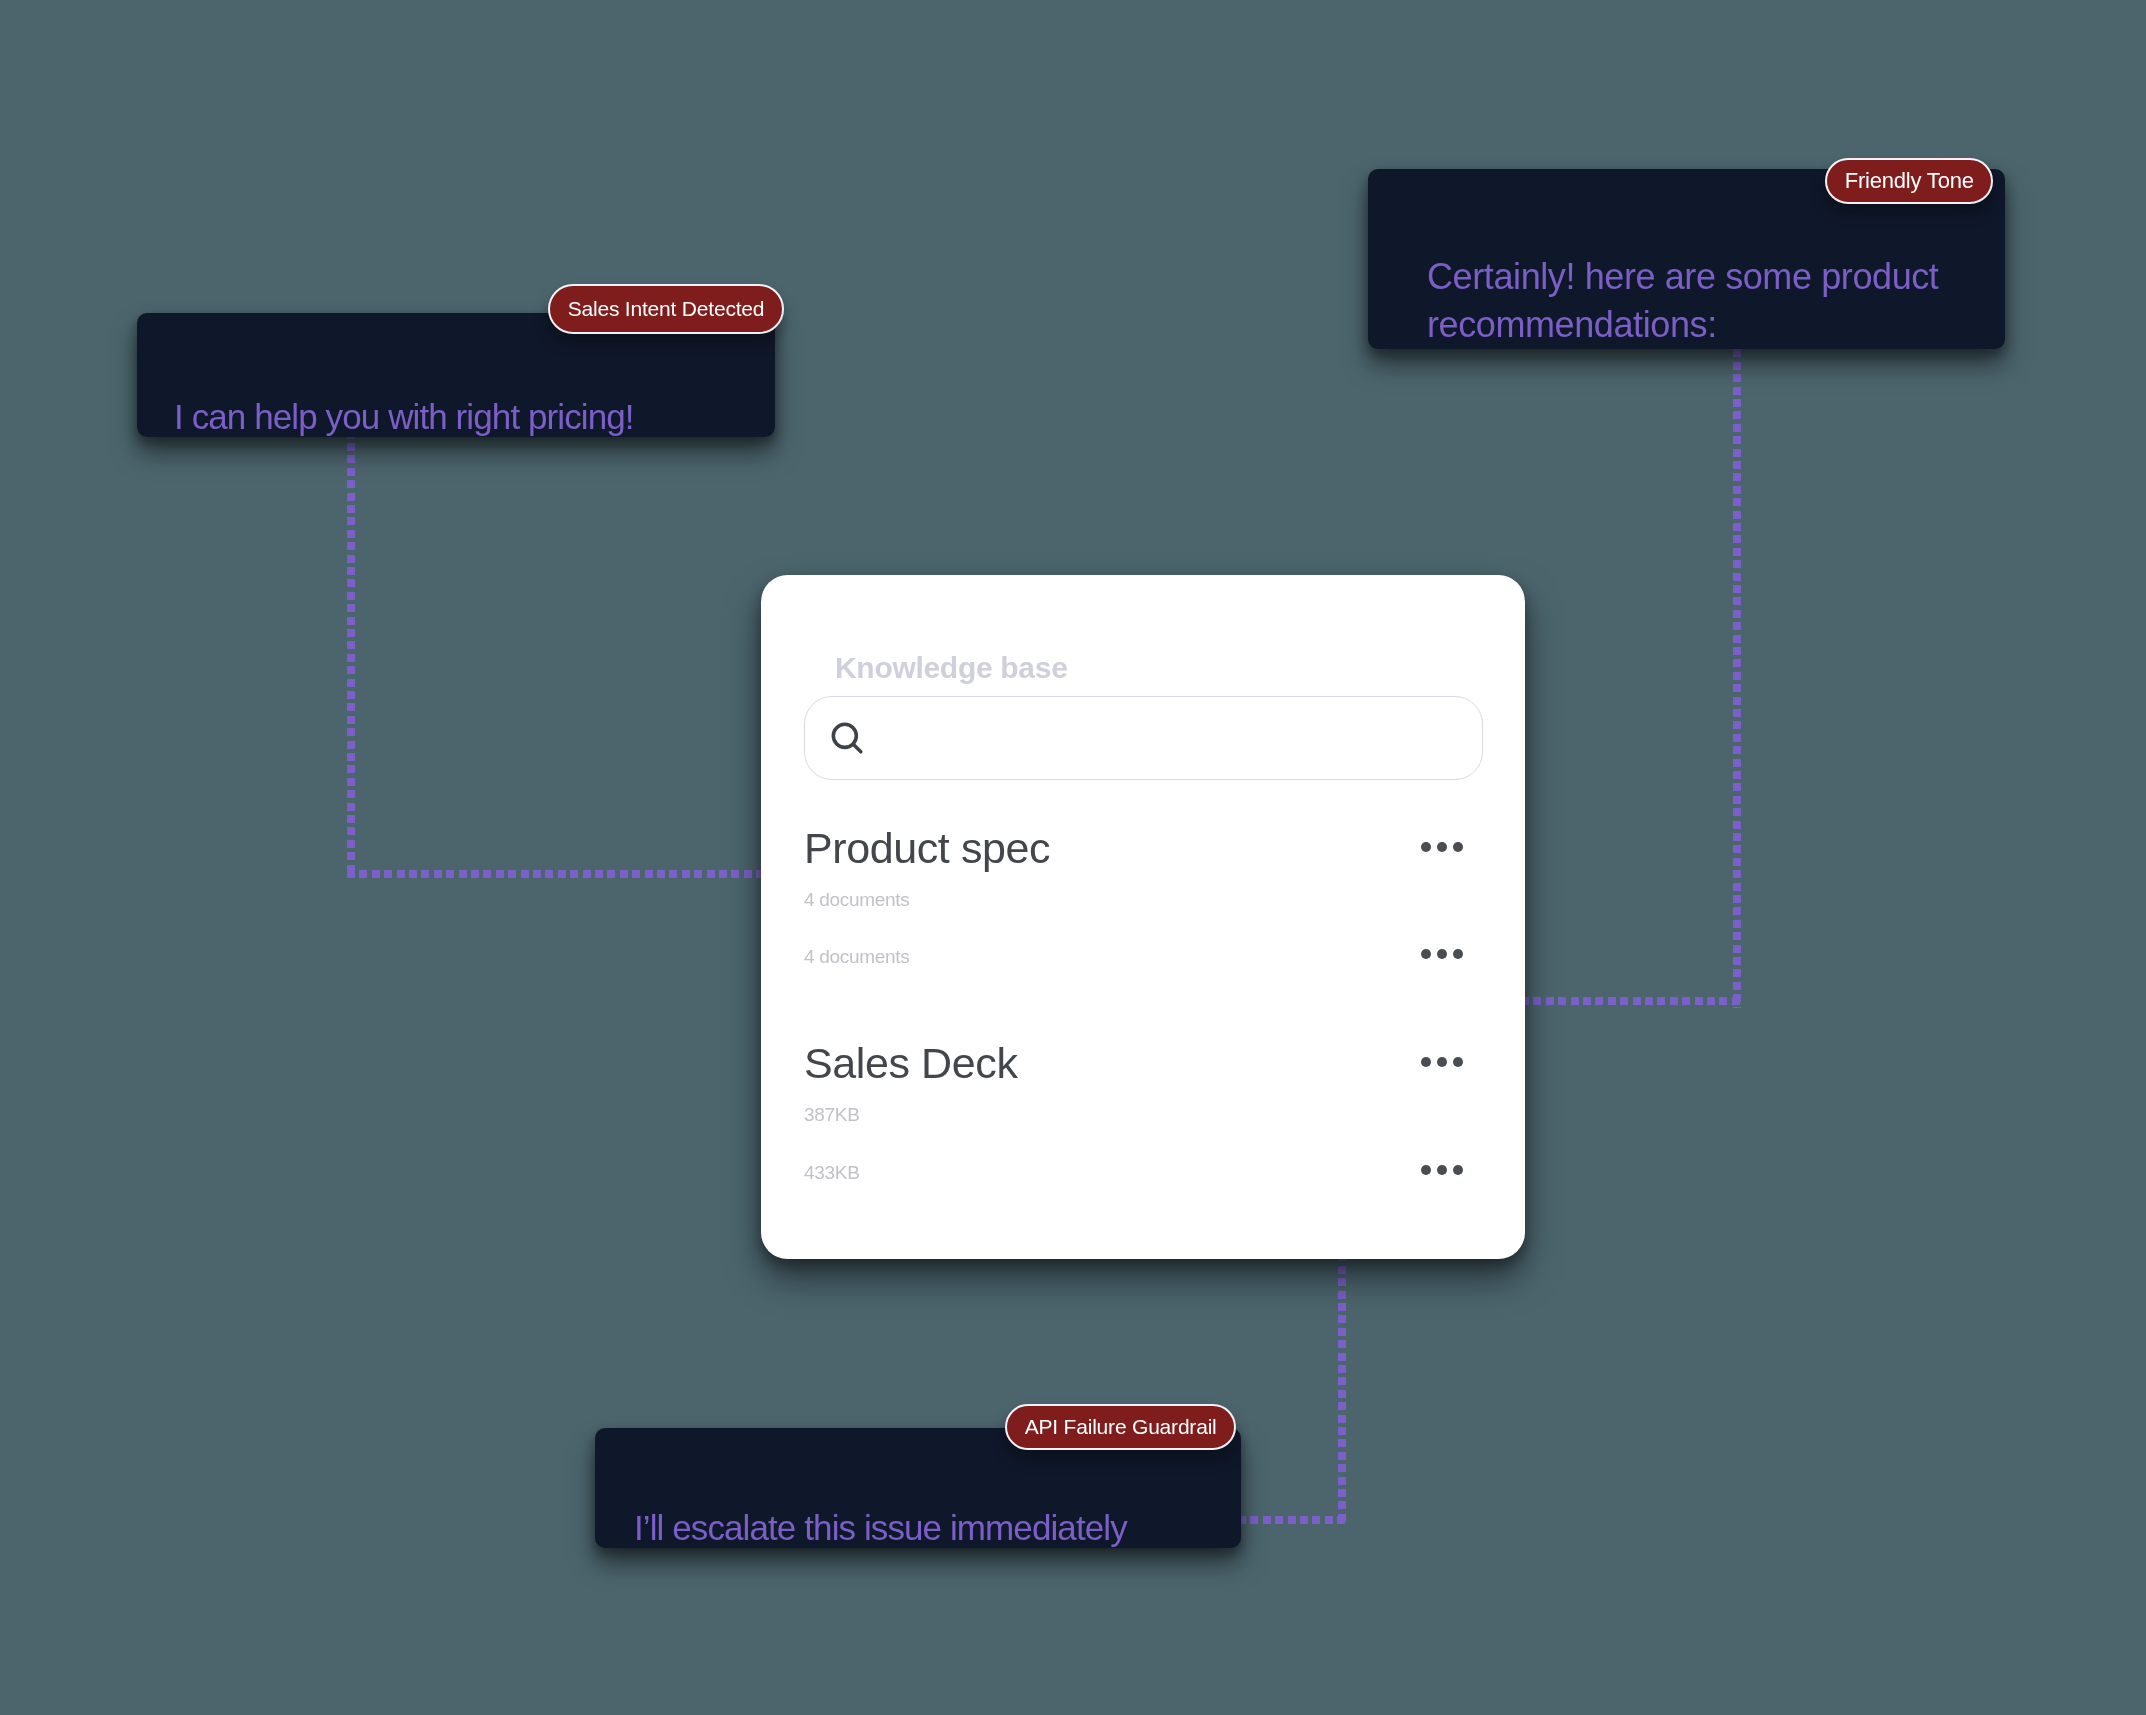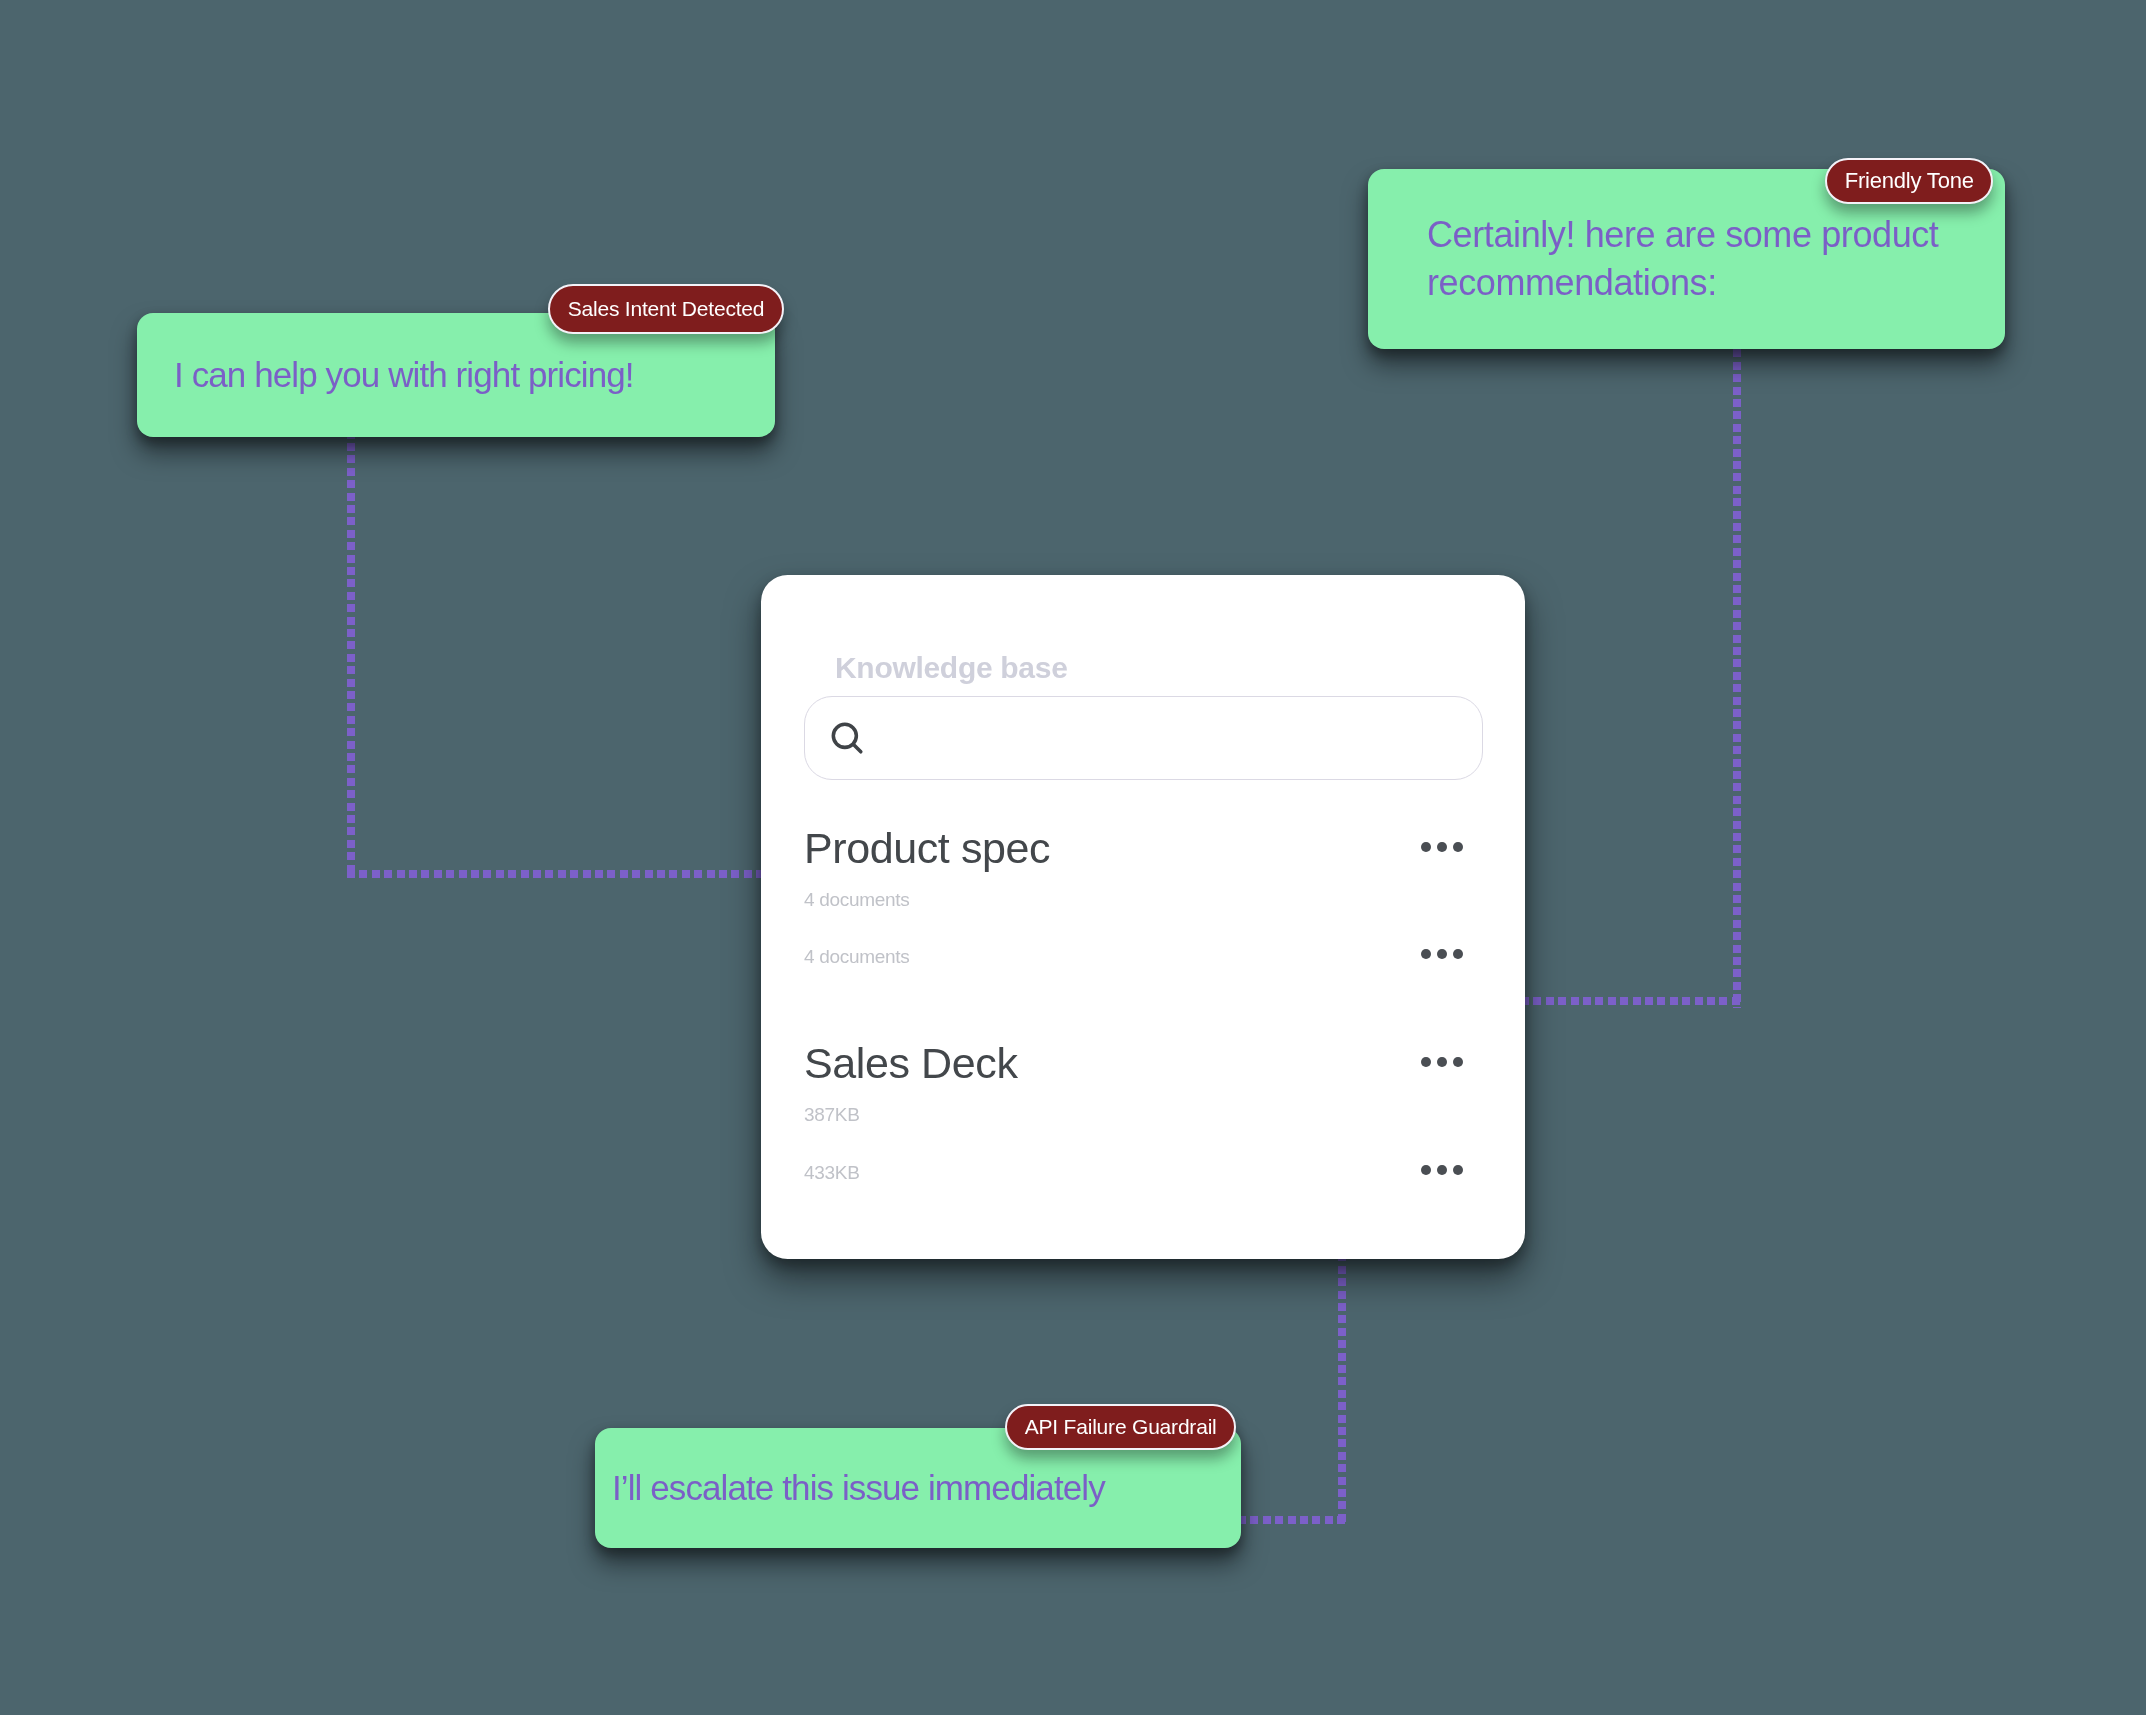--- a/index.html
+++ b/index.html
@@ -5,23 +5,23 @@
   html,body{margin:0;padding:0;background:#4C656D;}
   *{box-sizing:border-box;font-family:"Liberation Sans",sans-serif;}
   .stage{position:relative;width:2147px;height:1716px;background:#4C656D;overflow:hidden;}
 
   
   .dash-v,.dash-h{position:absolute;z-index:1;}
   .dash-v{width:8px;background:repeating-linear-gradient(180deg,#7C60C9 0 8px,transparent 8px 12.4px);}
   .dash-h{height:8px;background:repeating-linear-gradient(90deg,#7C60C9 0 8px,transparent 8px 12.4px);}
 
   
-  .card{position:absolute;z-index:2;background:#86efac;border-radius:16px;
+  .card{position:absolute;z-index:2;background:#0f172a;border-radius:10px;
         box-shadow:0 16px 25px rgba(5,8,10,.50),0 5.3px 10.6px rgba(5,8,10,.35);
-        display:flex;align-items:center;}
+        display:flex;align-items:flex-end;}
   .card .msg{color:#7B5FC7;font-size:35px;font-weight:500;letter-spacing:-0.9px;white-space:nowrap;}
   .card-friendly .msg{white-space:normal;font-size:36px;letter-spacing:-0.4px;line-height:48px;width:532px;}
 
   
   .badge{position:absolute;z-index:3;display:flex;align-items:center;justify-content:center;
          background:#7f1d1d;color:#FFFFFF;font-size:21px;font-weight:400;letter-spacing:-0.2px;
          padding:0 17.7px;border:2.7px solid #F4F2F8;border-radius:26.6px;
          box-shadow:0 8.9px 14px rgba(5,8,10,.35);white-space:nowrap;}
 
   
@@ -60,21 +60,21 @@
     <span>Sales Intent Detected</span>
   </div>
 
   <div class="card card-friendly" style="left:1368px;top:169px;width:637px;height:180px;padding-left:59px;">
     <span class="msg">Certainly! here are some product recommendations:</span>
   </div>
   <div class="badge" style="left:1825px;top:158px;height:46px;font-size:22px;">
     <span>Friendly Tone</span>
   </div>
 
-  <div class="card card-api" style="left:595px;top:1428px;width:646px;height:120px;padding-left:17px;">
+  <div class="card card-api" style="left:595px;top:1428px;width:646px;height:120px;padding-left:39px;">
     <span class="msg">I’ll escalate this issue immediately</span>
   </div>
   <div class="badge" style="left:1005px;top:1404px;height:46px;">
     <span>API Failure Guardrail</span>
   </div>
 
   <div class="panel">
     <div class="panel-title">Knowledge base</div>
 
     <div class="searchbox">

